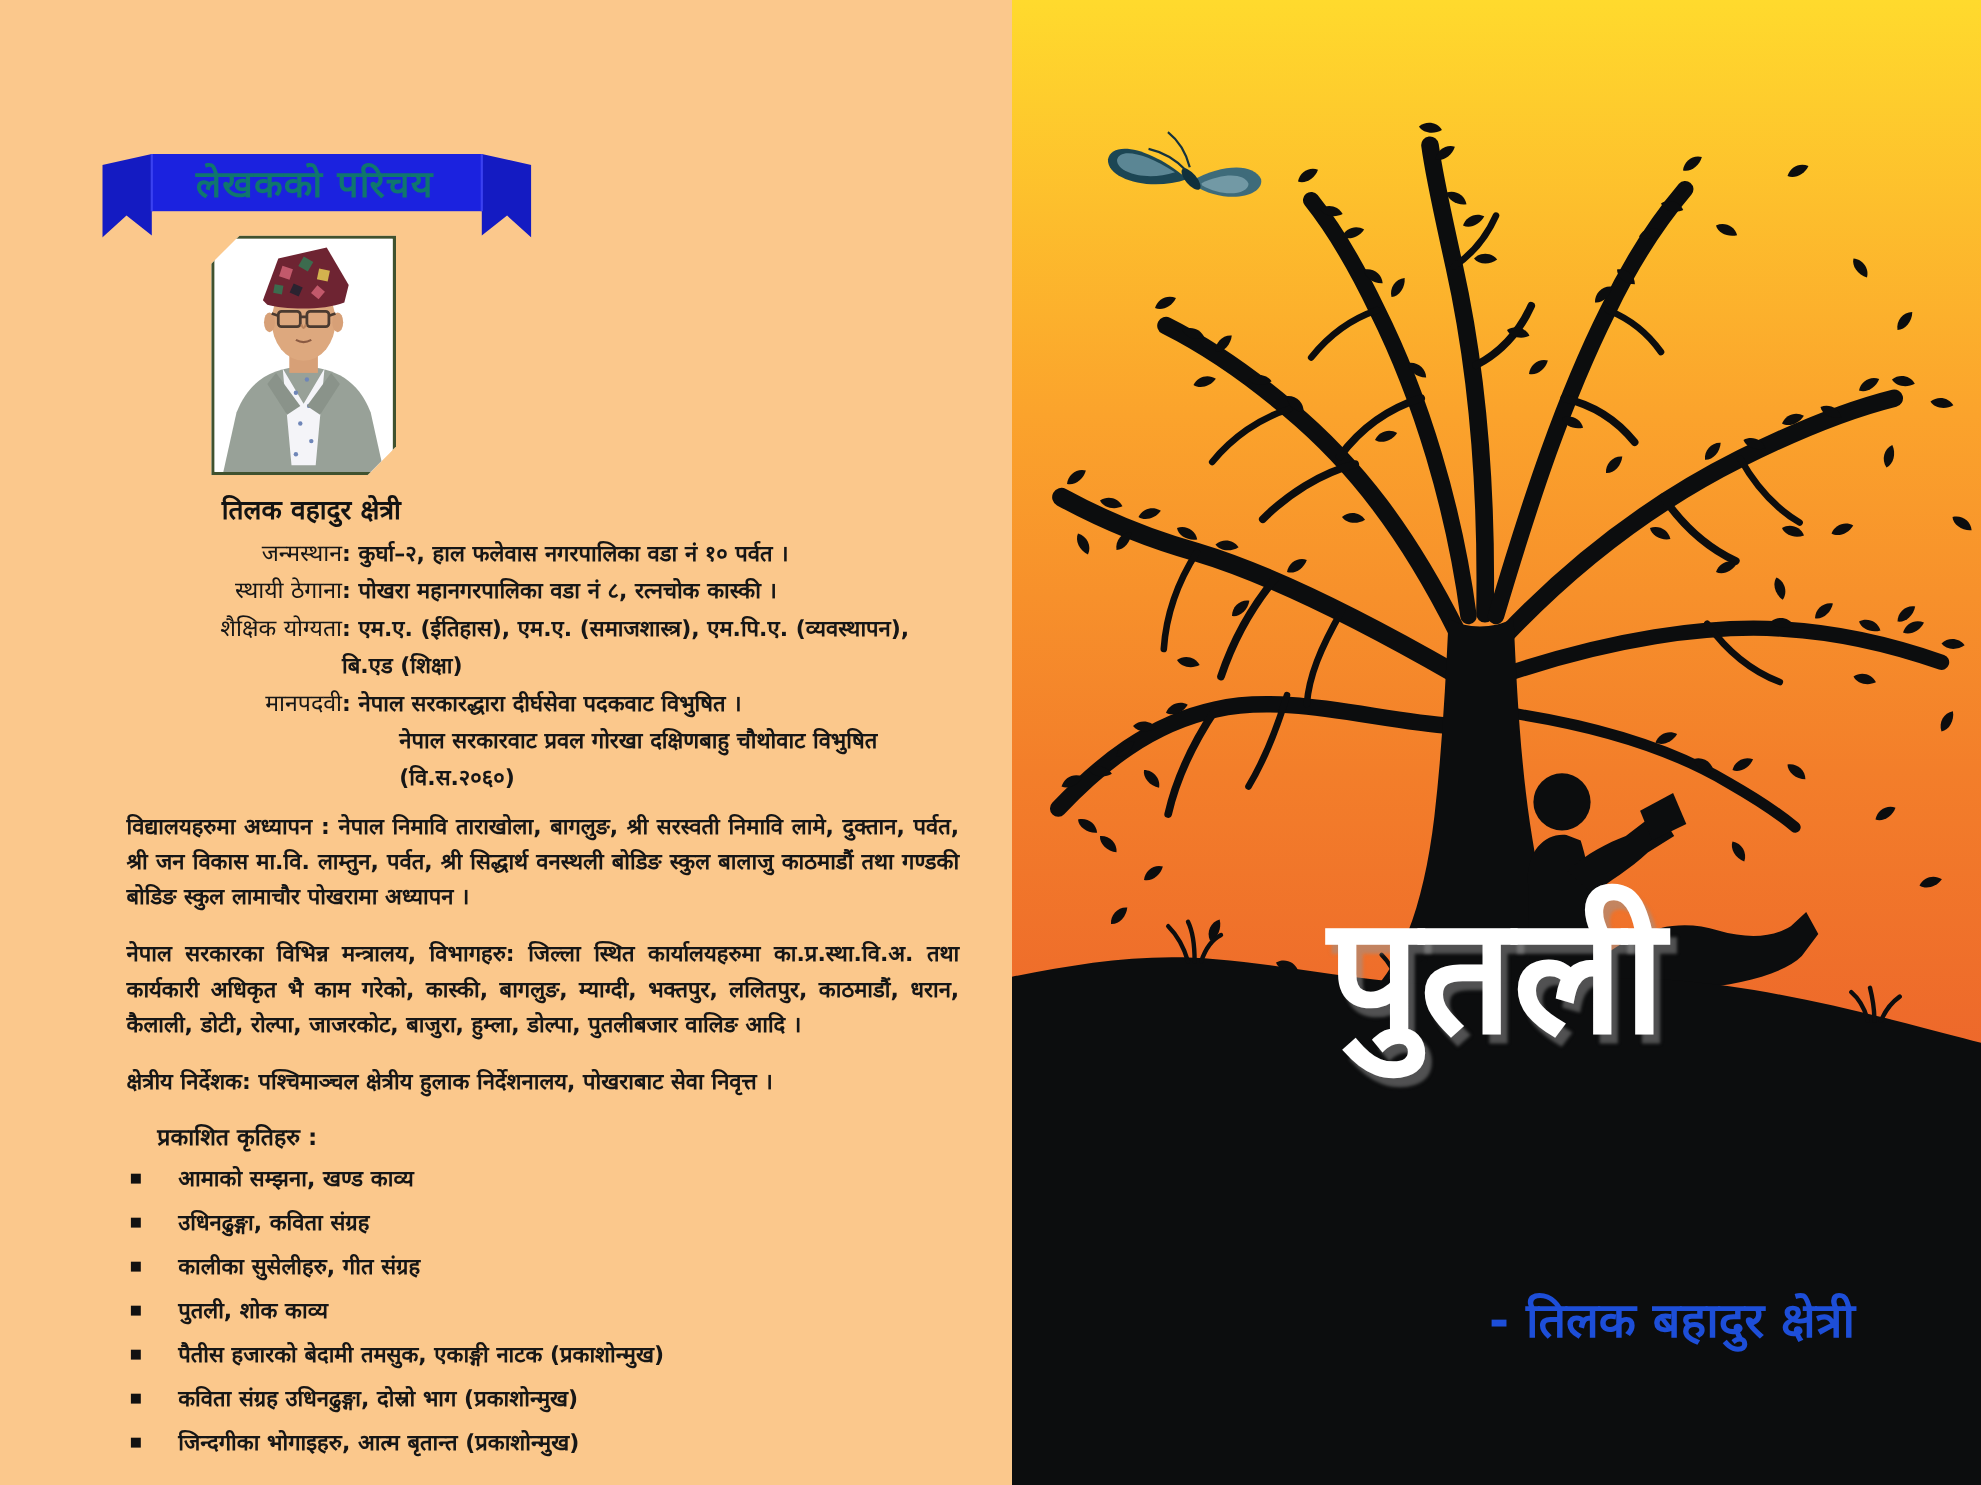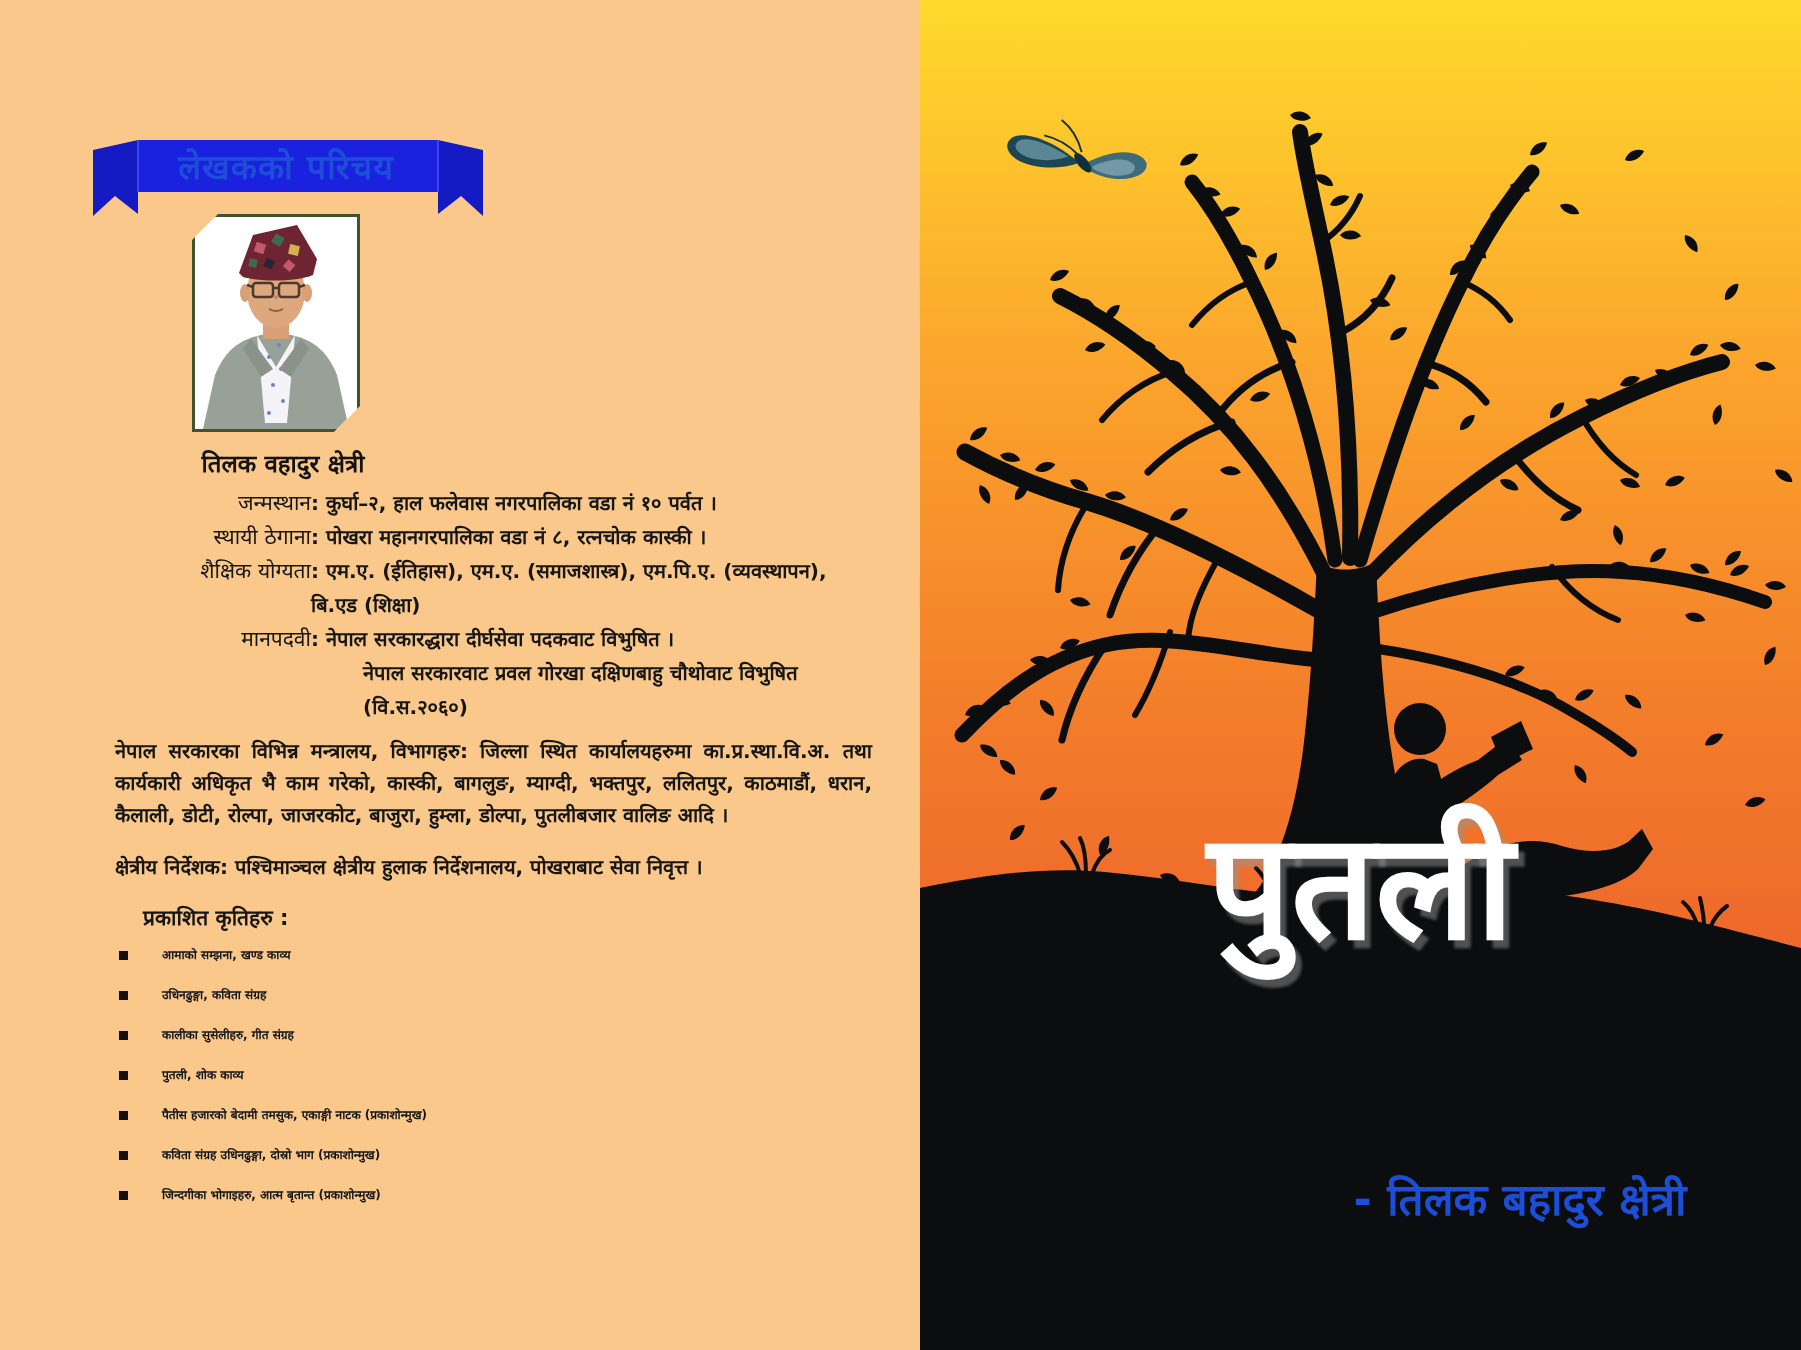--- a/index.html
+++ b/index.html
@@ -3,38 +3,38 @@
 <meta charset="utf-8">
 <style>
   html,body{margin:0;padding:0;background:#555;}
   .poster{position:relative;width:1801px;height:1350px;overflow:hidden;
           font-family:"DejaVu Sans",sans-serif;background:#FBC88C;}
   
   .back{position:absolute;left:0;top:0;width:920px;height:1350px;background:#FBC88C;}
   .ribbon-wrap{position:absolute;left:93px;top:138px;width:390px;height:82px;}
   .ribbon-label{position:absolute;left:45px;top:2px;width:296px;height:52px;
                 display:flex;align-items:center;justify-content:center;
-                color:#1d4ed8;font-size:34px;font-weight:700;letter-spacing:1px;}
+                color:#0f766e;font-size:34px;font-weight:700;letter-spacing:1px;}
   .photo{position:absolute;left:192px;top:214px;width:168px;height:218px;
          background:#fff;border:3px solid #40522f;box-sizing:border-box;
          clip-path:polygon(26px 0,100% 0,100% calc(100% - 26px),calc(100% - 26px) 100%,0 100%,0 26px);}
   .author-name{position:absolute;left:158px;top:446px;width:250px;text-align:center;
                font-size:24px;font-weight:700;color:#131313;}
   .bio{position:absolute;left:115px;top:486px;width:757px;color:#161616;}
   .details{display:grid;grid-template-columns:196px 1fr;row-gap:0;}
   .details .lbl{font-weight:400;font-size:21px;line-height:34px;text-align:right;}
   .details .val{font-weight:600;font-size:20px;line-height:34px;}
   .details .val.indent{padding-left:52px;}
   .para{margin-top:11px;font-size:20px;font-weight:600;line-height:32px;text-align:justify;}
   .para.single{text-align:left;}
   .pub-head{margin-top:14px;font-size:21px;font-weight:600;margin-left:28px;}
   .pub-list{margin-top:12px;}
   .pub-item{display:flex;align-items:flex-start;margin-bottom:16px;}
   .sq{width:9px;height:9px;background:#111;margin:8px 0 0 4px;flex:0 0 auto;}
-  .pub-item .txt{margin-left:34px;font-size:12px;font-weight:600;line-height:24px;}
+  .pub-item .txt{margin-left:34px;font-size:20px;font-weight:600;line-height:24px;}
   
   .front{position:absolute;left:920px;top:0;width:881px;height:1174px;}
   .front svg.art{position:absolute;left:0;top:0;}
   .cover-title{position:absolute;left:0;top:788px;width:100%;text-align:center;
                color:#fff;font-size:148px;font-weight:700;line-height:1.35;
                text-shadow:6px 8px 3px rgba(150,150,150,.5);}
   .cover-author{position:absolute;left:380px;top:1168px;width:440px;text-align:center;
                 color:#1d4ed8;font-size:44px;font-weight:600;}
 </style>
 </head>
@@ -104,20 +104,21 @@
         <span class="lbl">स्थायी ठेगाना</span>
         <span class="val">: पोखरा महानगरपालिका वडा नं ८, रत्नचोक कास्की ।</span>
         <span class="lbl">शैक्षिक योग्यता</span>
         <span class="val">: एम.ए. (ईतिहास), एम.ए. (समाजशास्त्र), एम.पि.ए. (व्यवस्थापन), बि.एड (शिक्षा)</span>
         <span class="lbl">मानपदवी</span>
         <span class="val">: नेपाल सरकारद्धारा दीर्घसेवा पदकवाट विभुषित ।</span>
         <span class="lbl"></span>
         <span class="val indent">नेपाल सरकारवाट प्रवल गोरखा दक्षिणबाहु चौथोवाट विभुषित (वि.स.२०६०)</span>
       </div>
 
+      <p class="para">विद्यालयहरुमा अध्यापन : नेपाल निमावि ताराखोला, बागलुङ, श्री सरस्वती निमावि लामे, दुक्तान, पर्वत, श्री जन विकास मा.वि. लाम्तुन, पर्वत, श्री सिद्धार्थ वनस्थली बोडिङ स्कुल बालाजु काठमाडौं तथा गण्डकी बोडिङ स्कुल लामाचौर पोखरामा अध्यापन ।</p>
       <p class="para">नेपाल सरकारका विभिन्न मन्त्रालय, विभागहरु: जिल्ला स्थित कार्यालयहरुमा का.प्र.स्था.वि.अ. तथा कार्यकारी अधिकृत भै काम गरेको, कास्की, बागलुङ, म्याग्दी, भक्तपुर, ललितपुर, काठमाडौं, धरान, कैलाली, डोटी, रोल्पा, जाजरकोट, बाजुरा, हुम्ला, डोल्पा, पुतलीबजार वालिङ आदि ।</p>
       <p class="para single">क्षेत्रीय निर्देशक: पश्चिमाञ्चल क्षेत्रीय हुलाक निर्देशनालय, पोखराबाट सेवा निवृत्त ।</p>
 
       <div class="pub-head">प्रकाशित कृतिहरु :</div>
 
       <div class="pub-list">
         <div class="pub-item">
             <span class="sq"></span>
             <span class="txt">आमाको सम्झना, खण्ड काव्य</span>
           </div>

